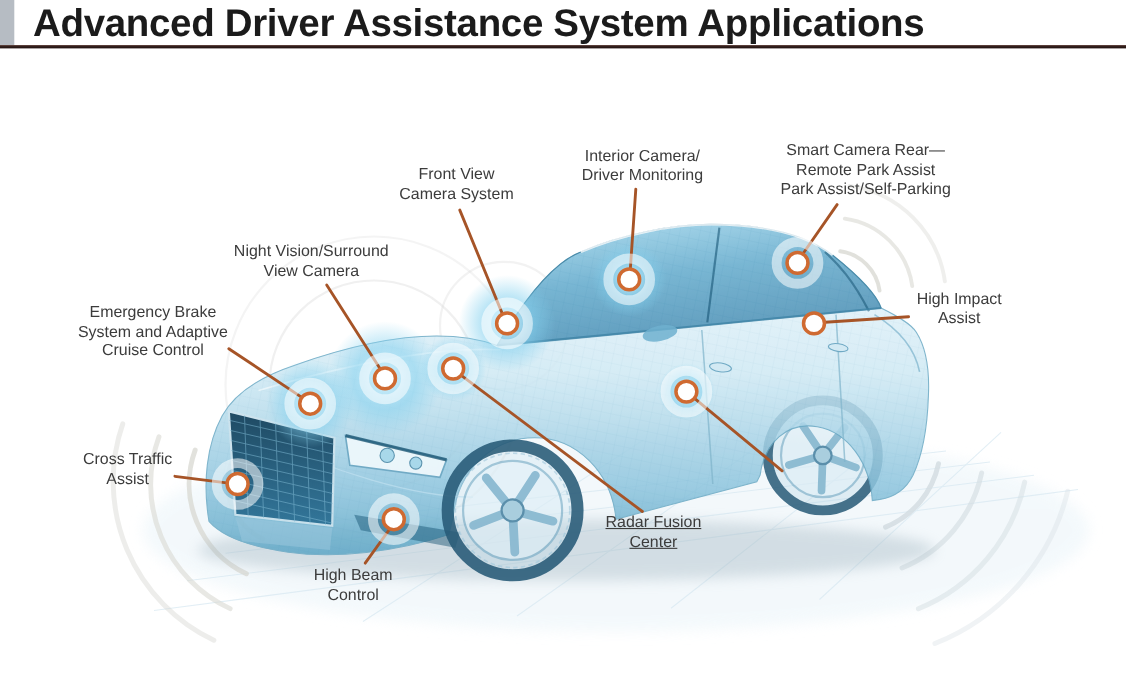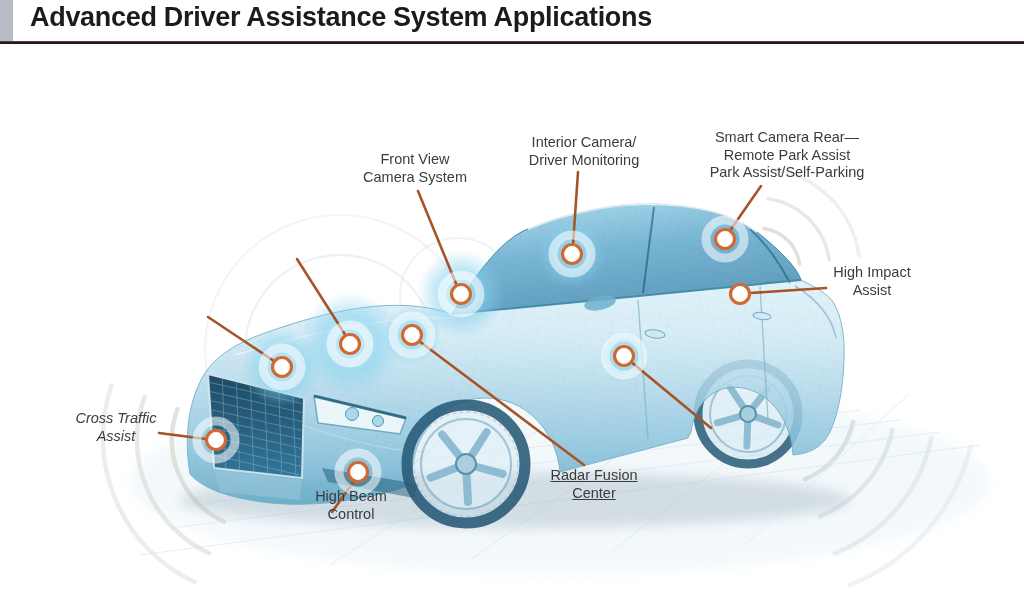--- a/index.html
+++ b/index.html
@@ -5,39 +5,39 @@
   html,body{margin:0;padding:0;background:#ffffff;}
   .page{
     position:relative;width:1024px;height:615px;background:#ffffff;overflow:hidden;
     font-family:"Liberation Sans","DejaVu Sans",sans-serif;
   }
   
   .header{position:absolute;left:0;top:0;width:1024px;height:44px;background:#ffffff;}
   .corner-square{position:absolute;left:0;top:0;width:13px;height:41px;background:#b6bcc3;}
   .page-title{
     position:absolute;left:30px;top:2px;
-    font-size:27px;font-weight:700;color:#1b1b1b;letter-spacing:-0.3px;white-space:nowrap;
+    font-size:35px;font-weight:700;color:#1b1b1b;letter-spacing:-0.3px;white-space:nowrap;
   }
   .title-rule{position:absolute;left:0;top:41px;width:1024px;height:3px;background:#281715;border-top:1px solid #5d413b;box-sizing:border-box;}
   .art{position:absolute;left:0;top:0;}
   
   .callout-label{
     position:absolute;transform:translateX(-50%);
     font-size:14.5px;line-height:17.5px;color:#3c3c3c;text-align:center;white-space:pre-line;
   }
   .lbl-front-view  {left:415px;top:151px;}
   .lbl-interior    {left:584px;top:134px;}
   .lbl-smart-rear  {left:787px;top:129px;text-align:center;}
   .lbl-night-vision{left:283px;top:221px;}
   .lbl-emergency   {left:139px;top:276px;}
   .lbl-side-impact {left:872px;top:264px;}
-  .lbl-cross-traffic{left:116px;top:410px;font-style:italic;}
+  .lbl-cross-traffic{left:116px;top:410px;}
   .lbl-blind-spot  {left:741px;top:429px;}
   .lbl-radar-fusion{left:594px;top:467px;text-decoration:underline;}
-  .lbl-high-beam   {left:321px;top:488px;margin-left:30px;}
+  .lbl-high-beam   {left:321px;top:515px;}
 </style>
 </head>
 <body>
 
 <div class="page">
 
   <svg class="art" width="1024" height="615" viewBox="0 0 1024 615">
     <defs>
       <linearGradient id="bodyGrad" x1="0" y1="0" x2="0" y2="1">
         <stop offset="0" stop-color="#f2fafd"></stop>
@@ -243,20 +243,25 @@
     </g>
   </svg>
 
   <div class="callout-label lbl-front-view">Front View
 Camera System</div>
   <div class="callout-label lbl-interior">Interior Camera/
 Driver Monitoring</div>
   <div class="callout-label lbl-smart-rear">Smart Camera Rear—
 Remote Park Assist
 Park Assist/Self-Parking</div>
+  <div class="callout-label lbl-night-vision">Night Vision/Surround
+View Camera</div>
+  <div class="callout-label lbl-emergency">Emergency Brake
+System and Adaptive
+Cruise Control</div>
   <div class="callout-label lbl-side-impact">High Impact
 Assist</div>
   <div class="callout-label lbl-cross-traffic">Cross Traffic
 Assist</div>
   <div class="callout-label lbl-radar-fusion">Radar Fusion
 Center</div>
   <div class="callout-label lbl-high-beam">High Beam
 Control</div>
 
   <div class="header">

